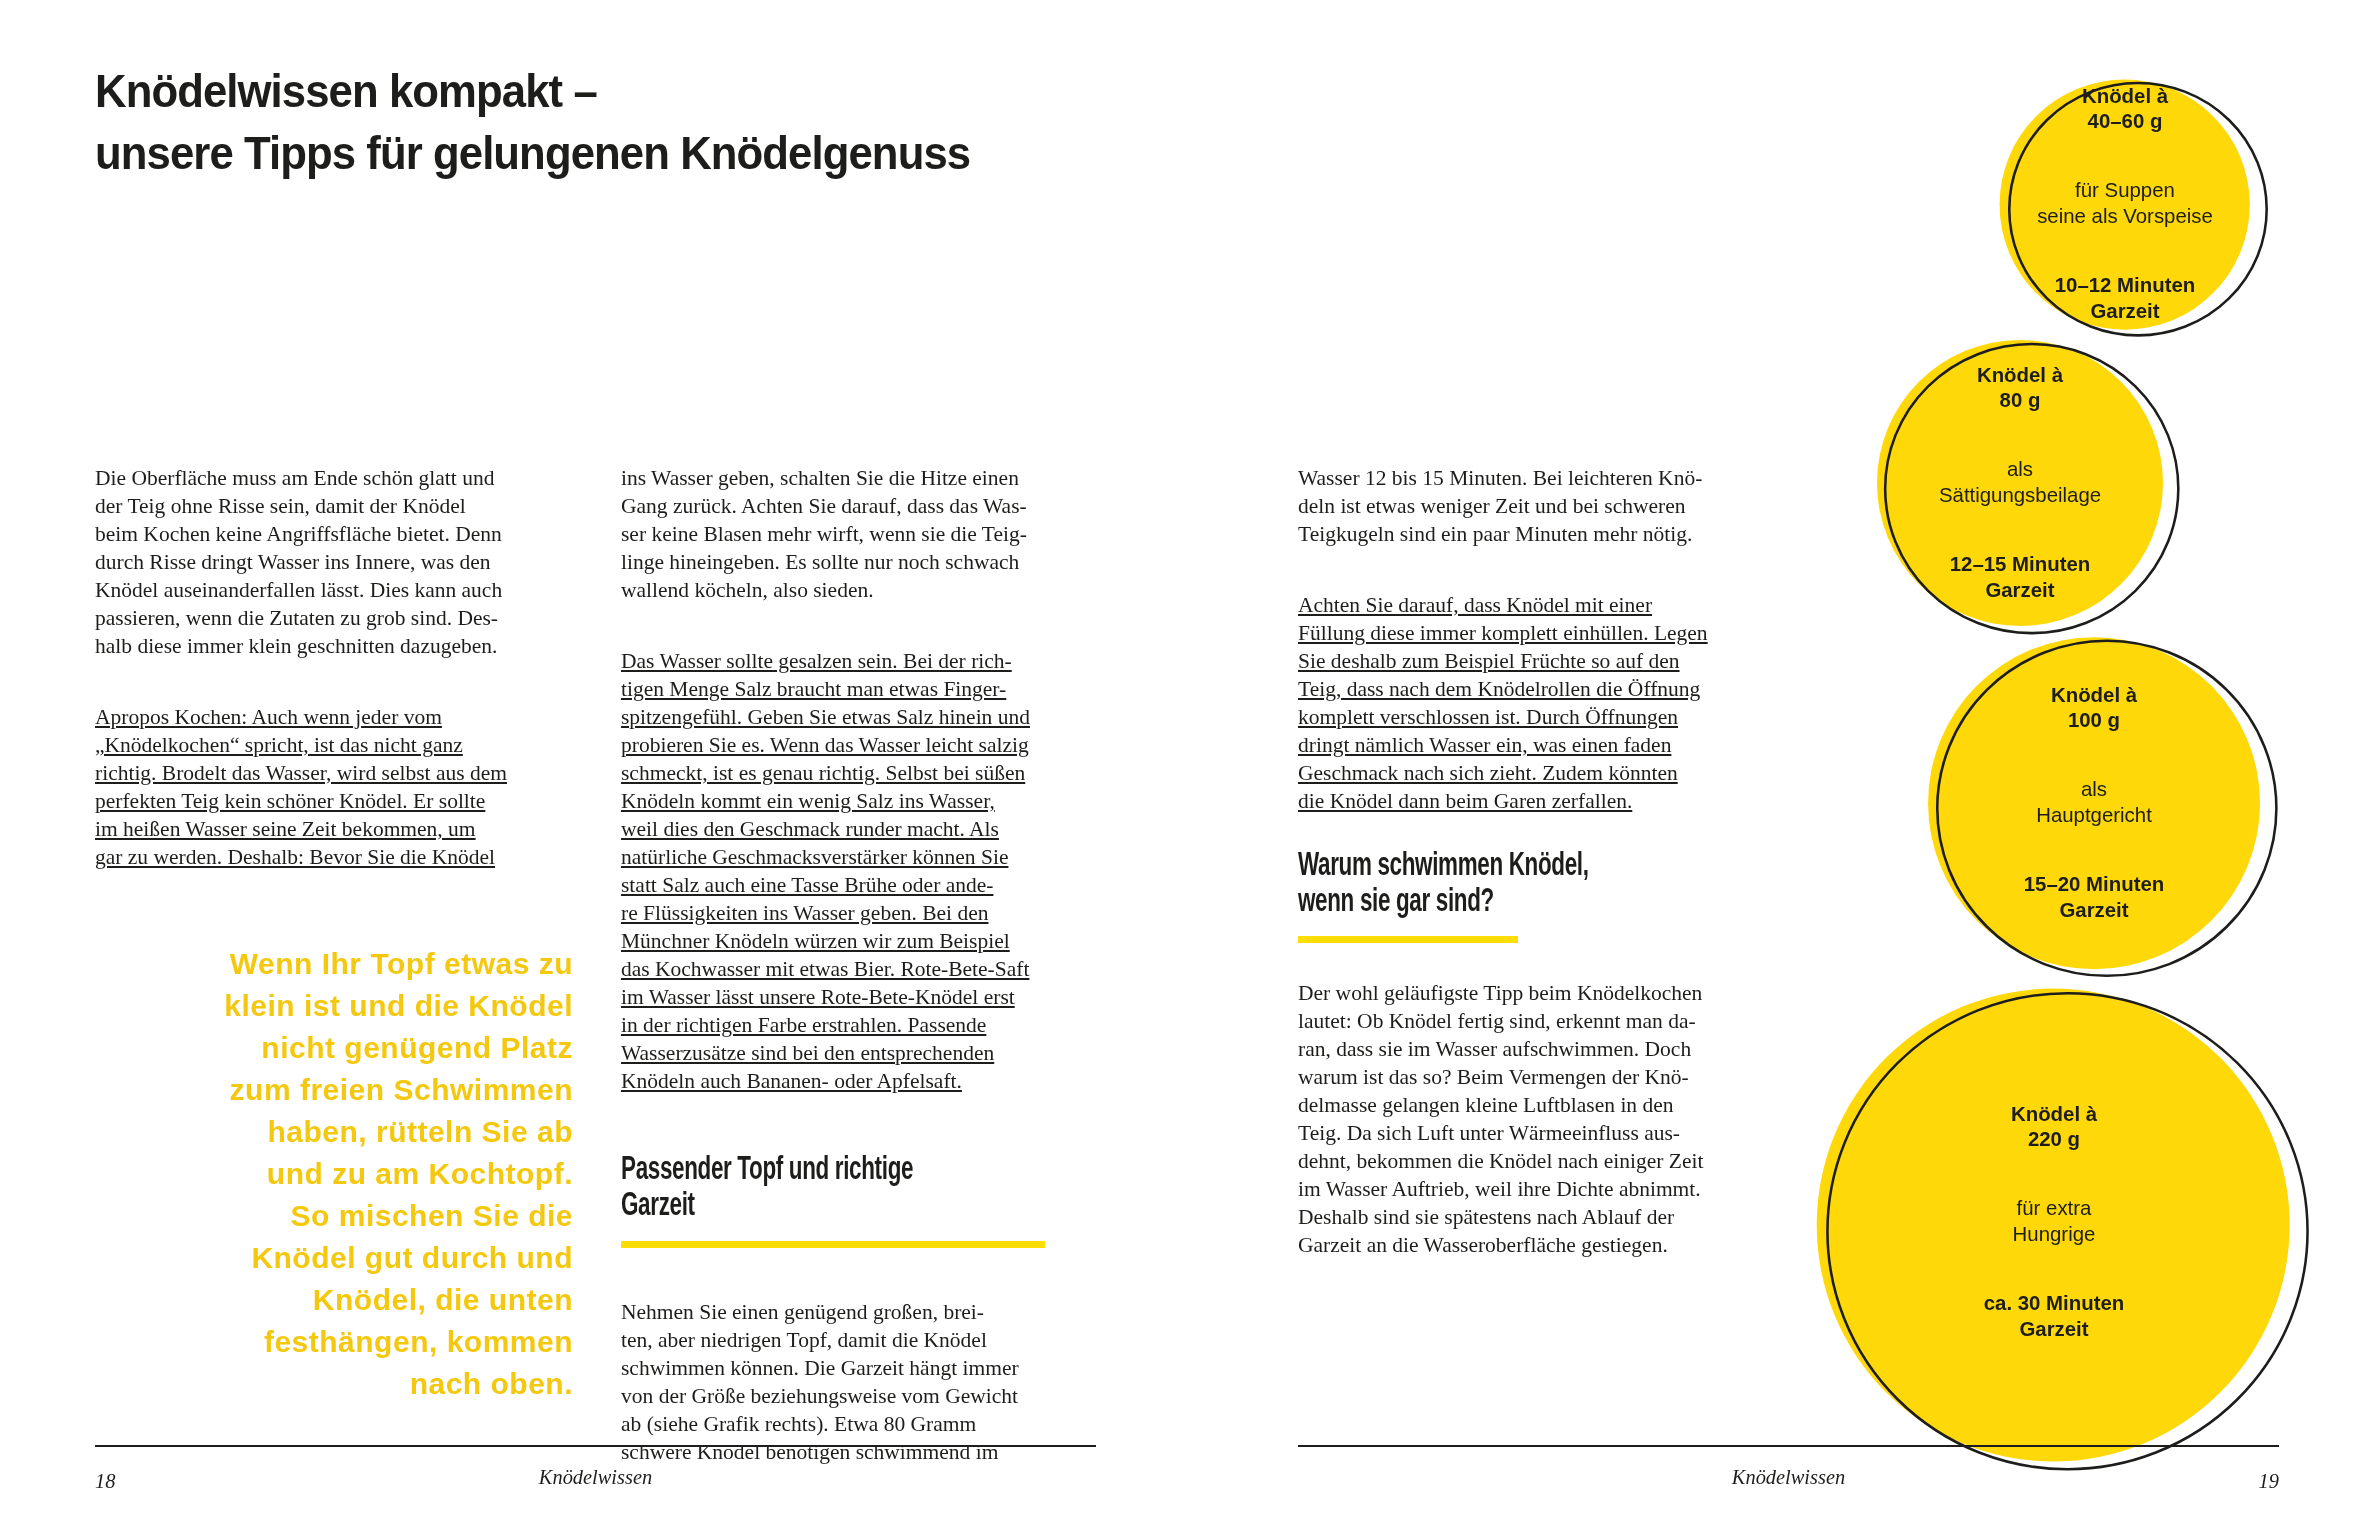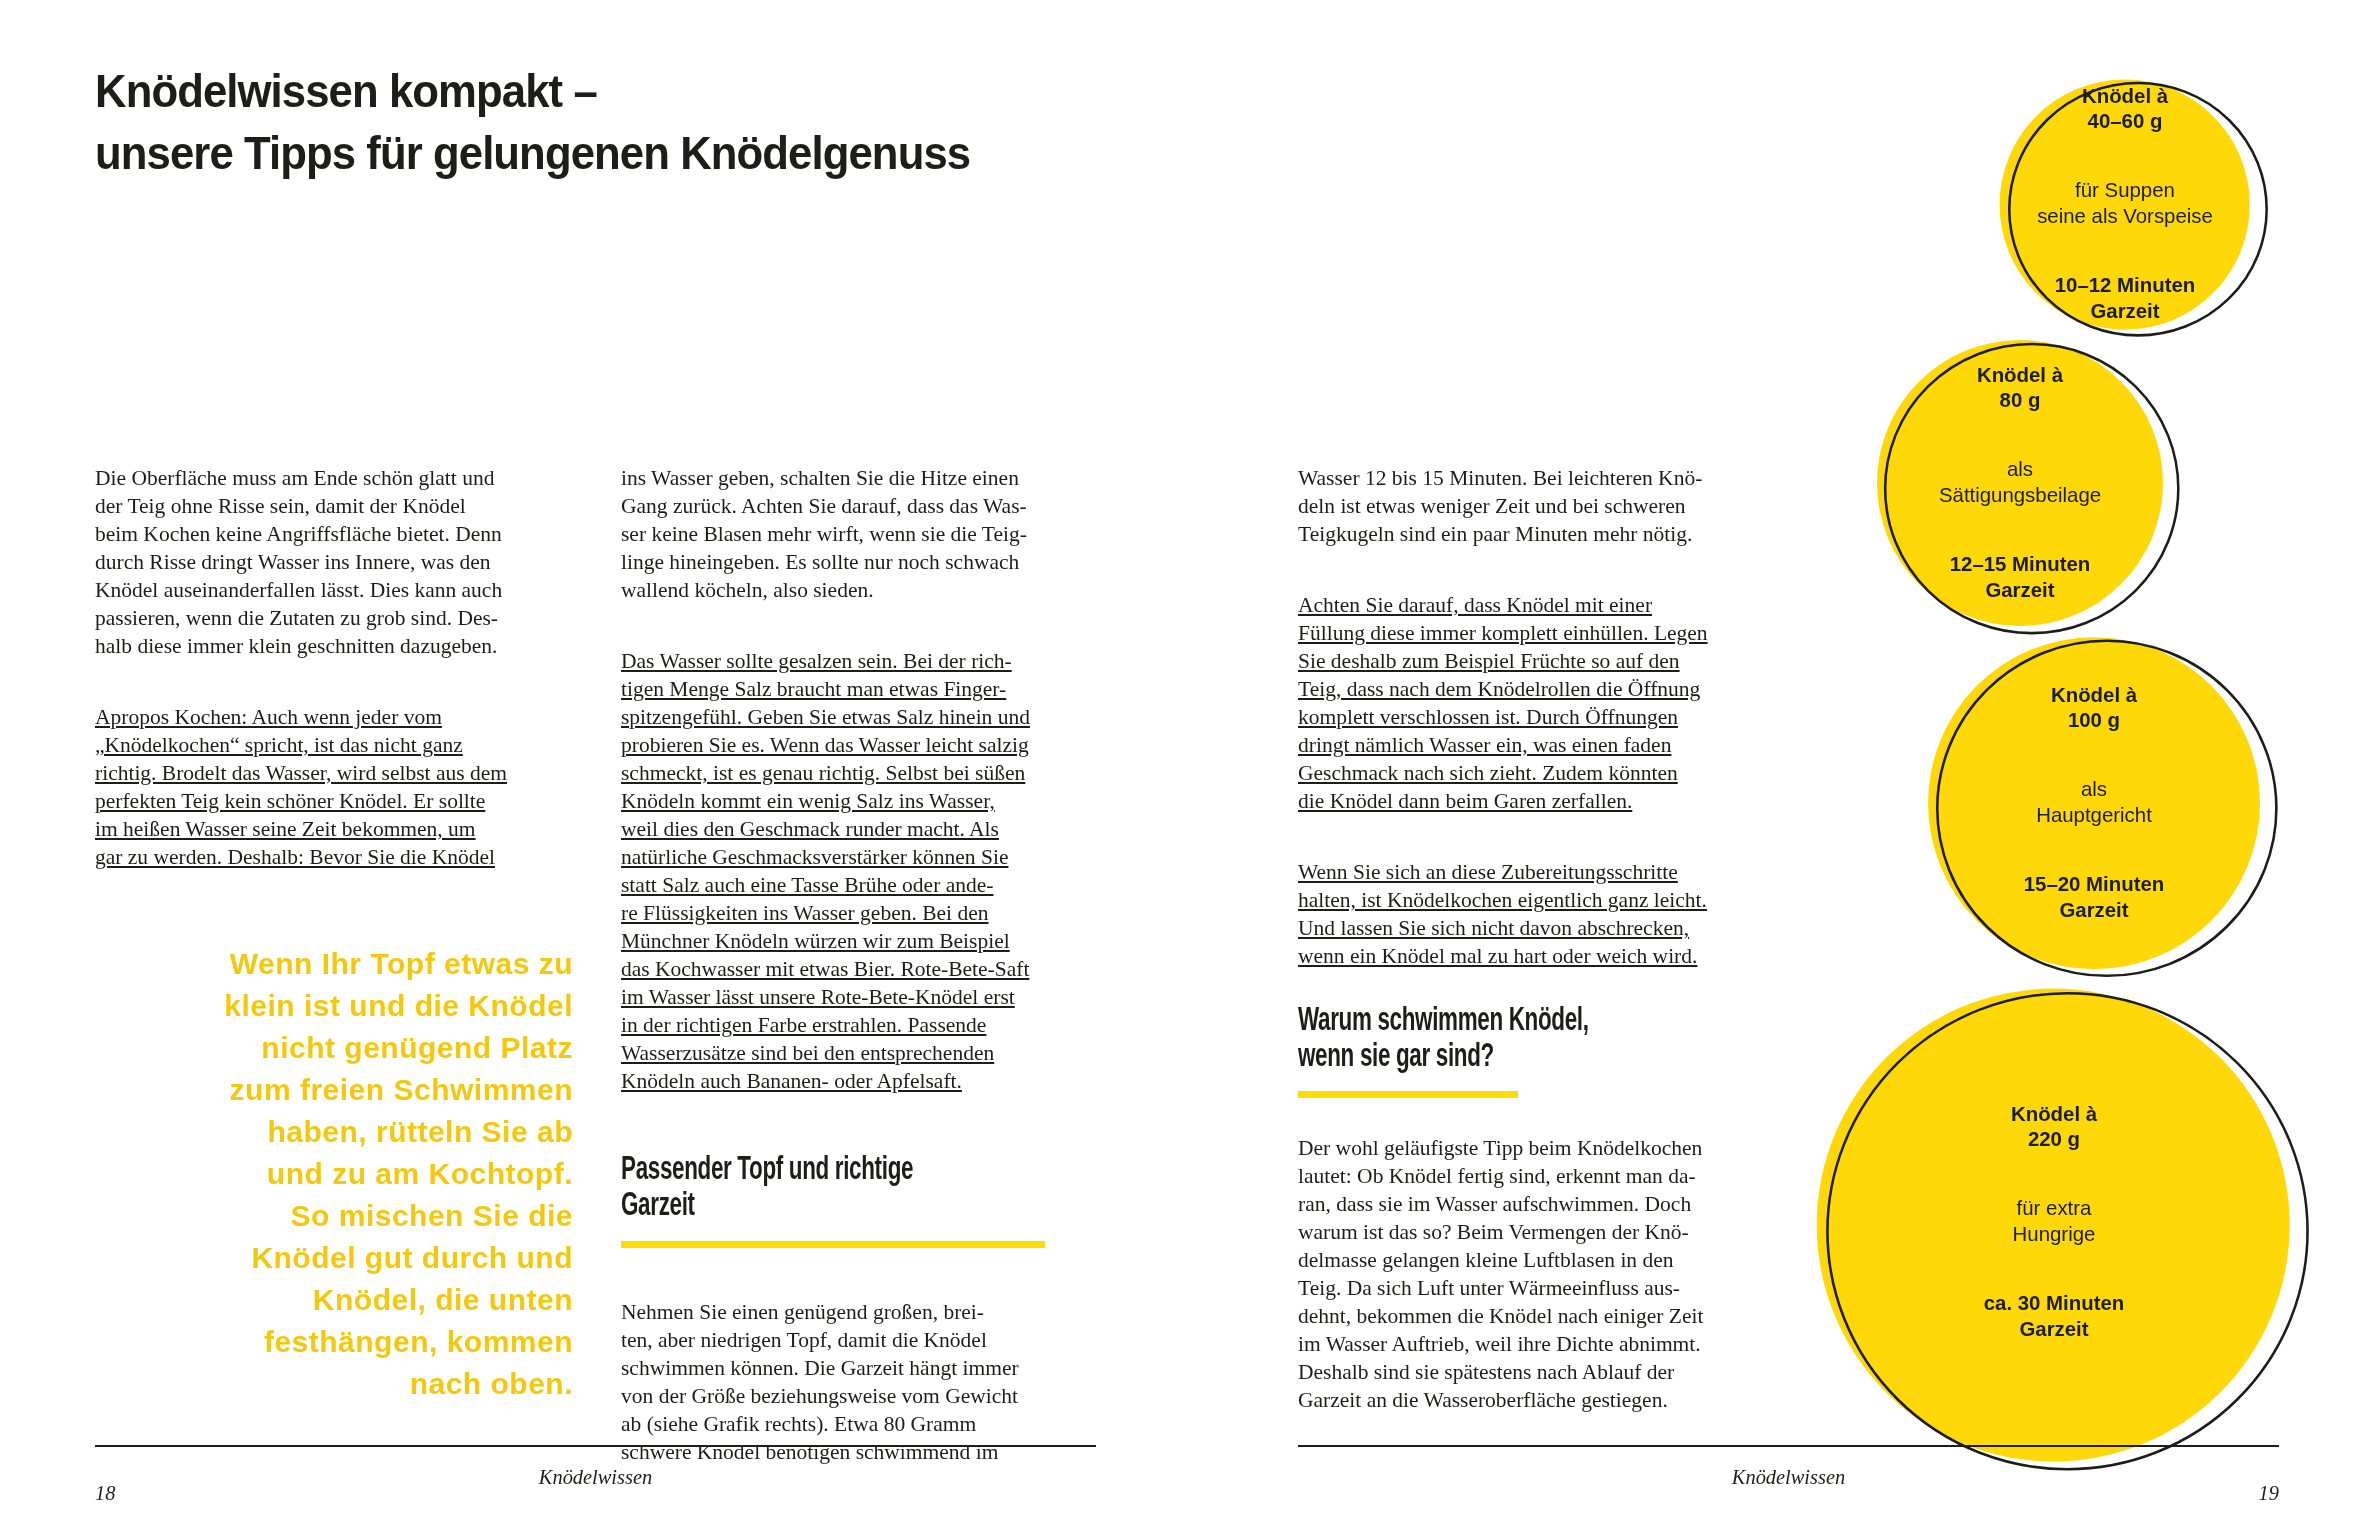--- a/index.html
+++ b/index.html
@@ -67,21 +67,21 @@
   .footer-rule{height:2px;background:var(--ink);top:1445px;}
   #rule-left{left:95px;width:1001px;}
   #rule-right{left:1298px;width:981px;}
   .footer{
     top:1462px;height:31px;
     font-style:italic;font-size:20.4px;line-height:31px;
   }
   #footer-left{left:95px;width:1001px;}
   #footer-right{left:1298px;width:981px;}
   .footer .fp-label{display:block;text-align:center;}
-  .footer .fp-num{position:absolute;top:16px;}
+  .footer .fp-num{position:absolute;top:4px;}
   .fp-num.at-left{left:0;}
   .fp-num.at-right{right:0;}
 </style>
 </head>
 <body>
 
 <div class="abs page-title">Knödelwissen kompakt –
 unsere Tipps für gelungenen Knödelgenuss</div>
 
 <div class="abs col" id="col1">
@@ -155,24 +155,20 @@
 deln ist etwas weniger Zeit und bei schweren
 Teigkugeln sind ein paar Minuten mehr nötig.</div>
   <div class="para">Achten Sie darauf, dass Knödel mit einer
 Füllung diese immer komplett einhüllen. Legen
 Sie deshalb zum Beispiel Früchte so auf den
 Teig, dass nach dem Knödelrollen die Öffnung
 komplett verschlossen ist. Durch Öffnungen
 dringt nämlich Wasser ein, was einen faden
 Geschmack nach sich zieht. Zudem könnten
 die Knödel dann beim Garen zerfallen.</div>
-  <div class="para">Wenn Sie sich an diese Zubereitungsschritte
-halten, ist Knödelkochen eigentlich ganz leicht.
-Und lassen Sie sich nicht davon abschrecken,
-wenn ein Knödel mal zu hart oder weich wird.</div>
   <div class="subhead mt-col3">Warum schwimmen Knödel,
 wenn sie gar sind?</div>
   <div class="heading-underline ul-col3"></div>
   <div class="para after-ul-col3">Der wohl geläufigste Tipp beim Knödelkochen
 lautet: Ob Knödel fertig sind, erkennt man da-
 ran, dass sie im Wasser aufschwimmen. Doch
 warum ist das so? Beim Vermengen der Knö-
 delmasse gelangen kleine Luftblasen in den
 Teig. Da sich Luft unter Wärmeeinfluss aus-
 dehnt, bekommen die Knödel nach einiger Zeit

